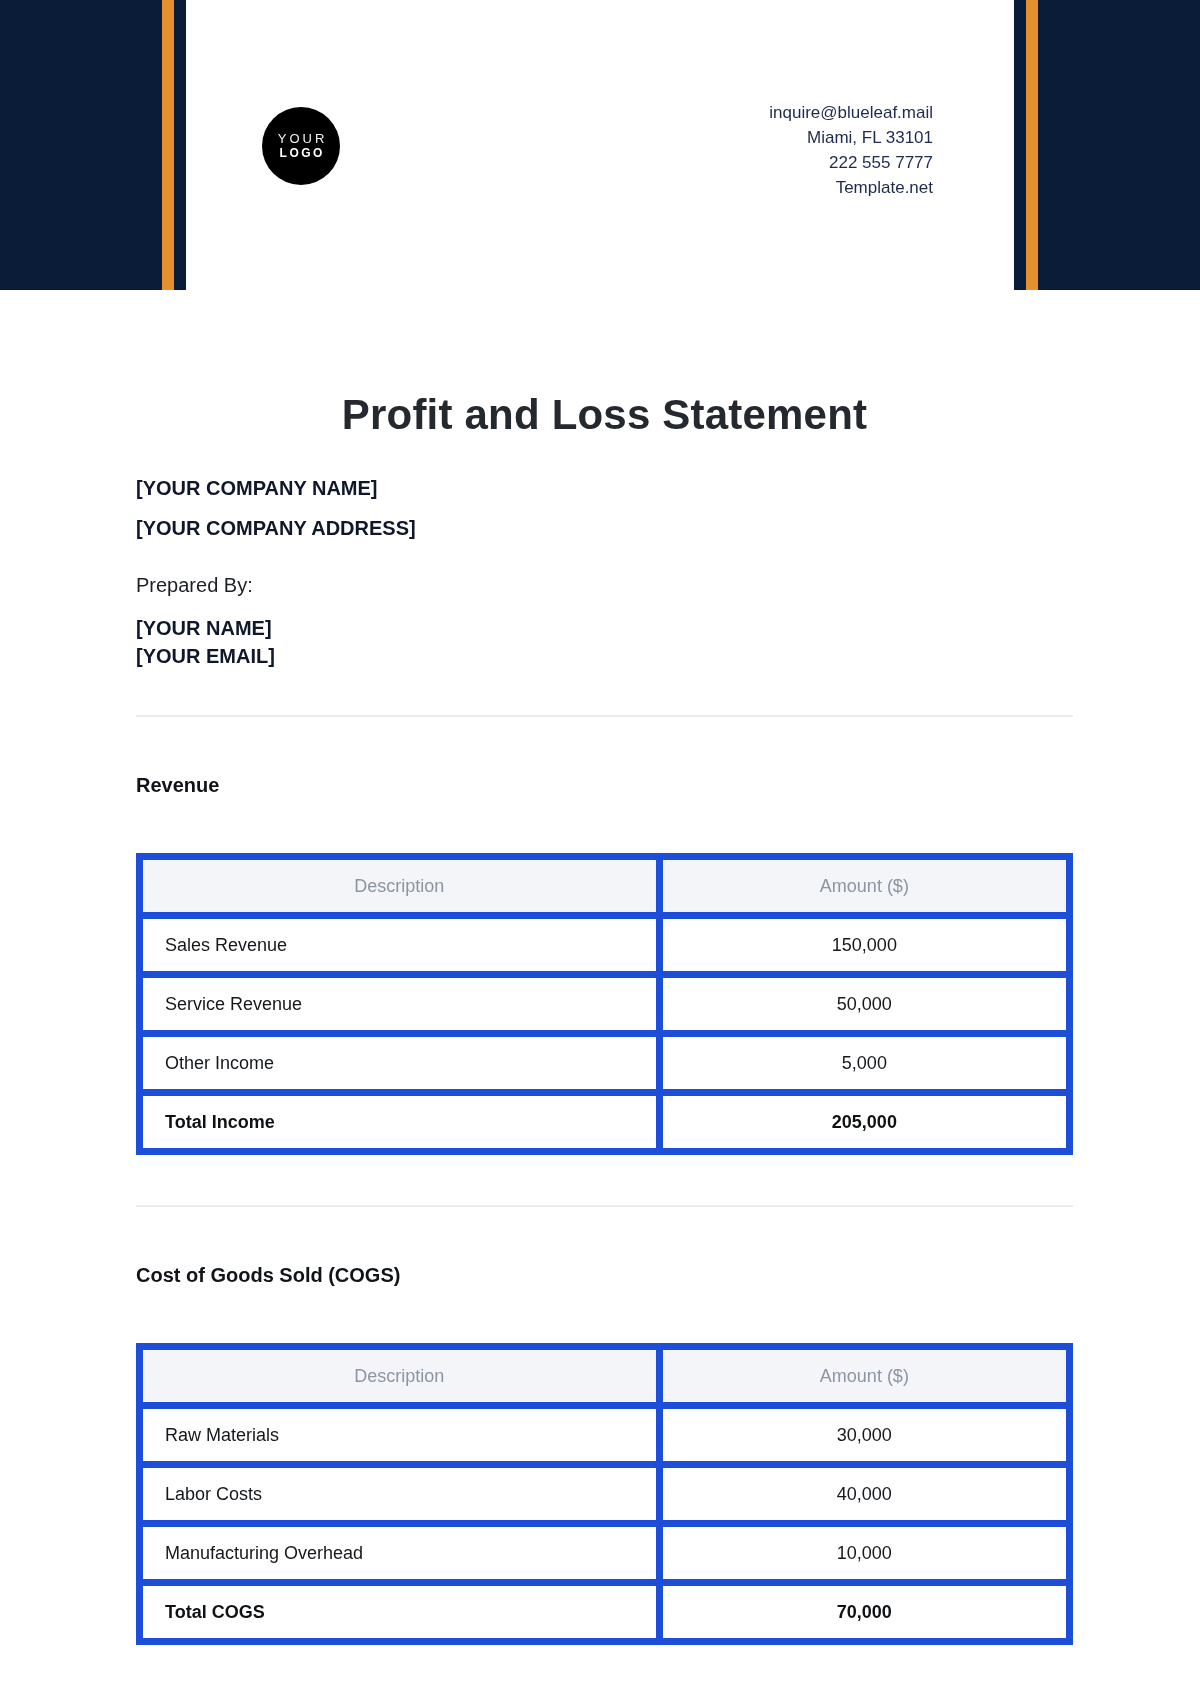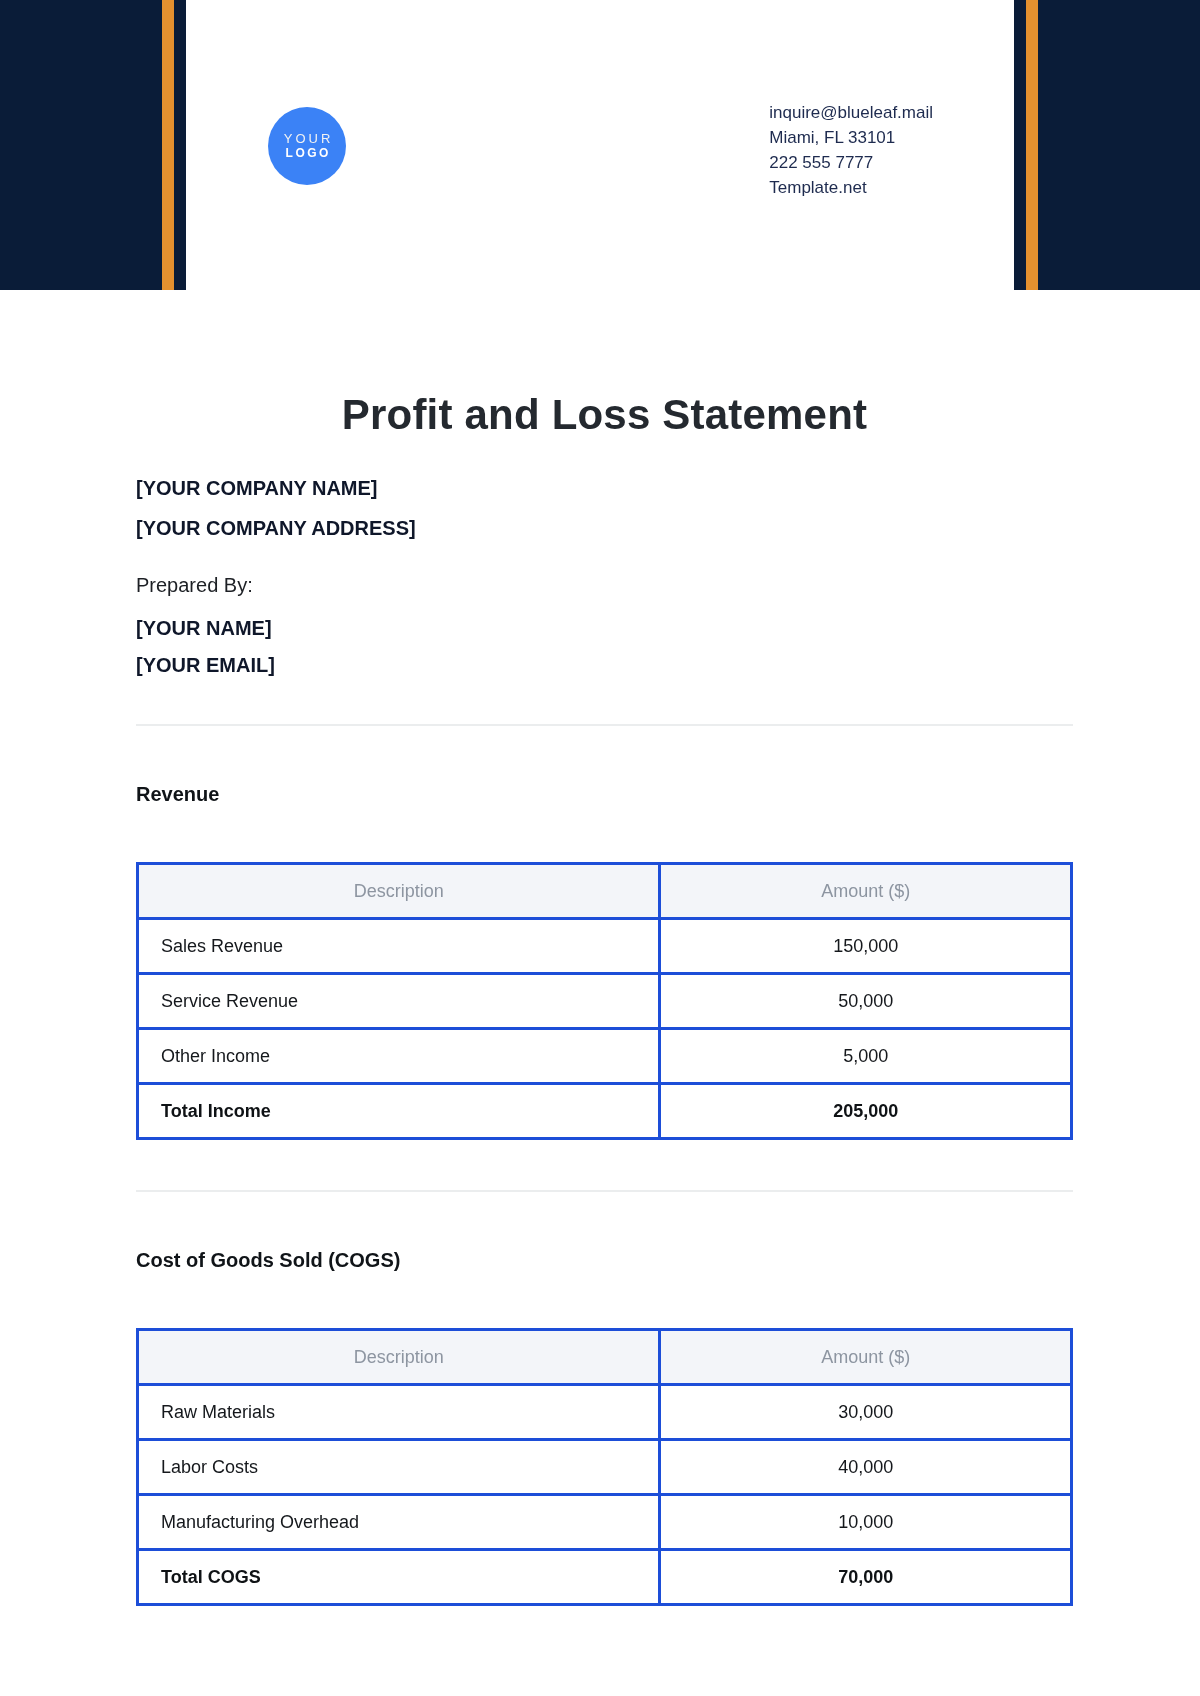--- a/index.html
+++ b/index.html
@@ -18,71 +18,71 @@
   .navy-bg   { background: #0a1c38; }
   .orange-bg { background: #e5912f; }
   .block-left    { left: 0;      width: 162px; }
   .stripe-orange-left { left: 162px;  width: 12px; }
   .stripe-navy-left   { left: 174px;  width: 12px; }
   .stripe-navy-right  { right: 174px; width: 12px; }
   .stripe-orange-right{ right: 162px; width: 12px; }
   .block-right   { right: 0;     width: 162px; }
 
   .logo {
-    position: absolute; left: 268px; top: 107px;
+    position: absolute; left: 262px; top: 107px;
     width: 78px; height: 78px; border-radius: 50%;
-    background: #3b82f6; color: #ffffff;
+    background: #000000; color: #ffffff;
     display: flex; flex-direction: column; align-items: center; justify-content: center;
     line-height: 1.15;
   }
   .logo-your { font-size: 13px; font-weight: normal; letter-spacing: 3px; text-indent: 3px; color: #f2f2f2; }
   .logo-logo { font-size: 12px; font-weight: bold;   letter-spacing: 2.5px; text-indent: 2.5px; }
 
   .contact {
     position: absolute; top: 100px; right: 267px;
-    color: #1e2b4f;
+    text-align: right; color: #1e2b4f;
     font-size: 17px; line-height: 25px;
   }
 
   
   .content { margin: 0 127px 0 136px;  }
 
   .doc-title {
     margin: 100px 0 0 0;
     text-align: center;
     font-size: 42px; line-height: 50px; font-weight: bold;
     color: #24292f;
     letter-spacing: 0.2px;
   }
 
   .ph-line { margin: 0; font-size: 20px; line-height: 25px; color: #0f172a; font-weight: bold; }
   .company-name    { margin-top: 36px; }
   .company-address { margin-top: 15px; }
   .prepared-by     { margin-top: 32px; font-weight: normal; color: #1d2025; }
   .preparer-name   { margin-top: 18px; }
-  .preparer-email  { margin-top: 12px; }
+  .preparer-email  { margin-top: 3px; }
 
   .divider { height: 2px; background: #ebedee; border: none; }
   .divider-1 { margin-top: 46px; }
   .divider-2 { margin-top: 50px; }
 
   .section-heading {
     margin: 56px 0 0 0;
     font-size: 20px; line-height: 25px; font-weight: bold;
     color: #101418;
   }
 
   table.data-table {
     margin-top: 55px;
     width: 100%;
     border-collapse: collapse;
     table-layout: fixed;
   }
   .data-table th, .data-table td {
-    border: 3px solid #1d4ed8;
+    border: 7px solid #1d4ed8;
     height: 50px;
     font-size: 18px;
     box-sizing: content-box;
   }
   .data-table th {
     background: #f3f5f9;
     color: #8d95a1;
     font-weight: normal;
     text-align: center;
   }

